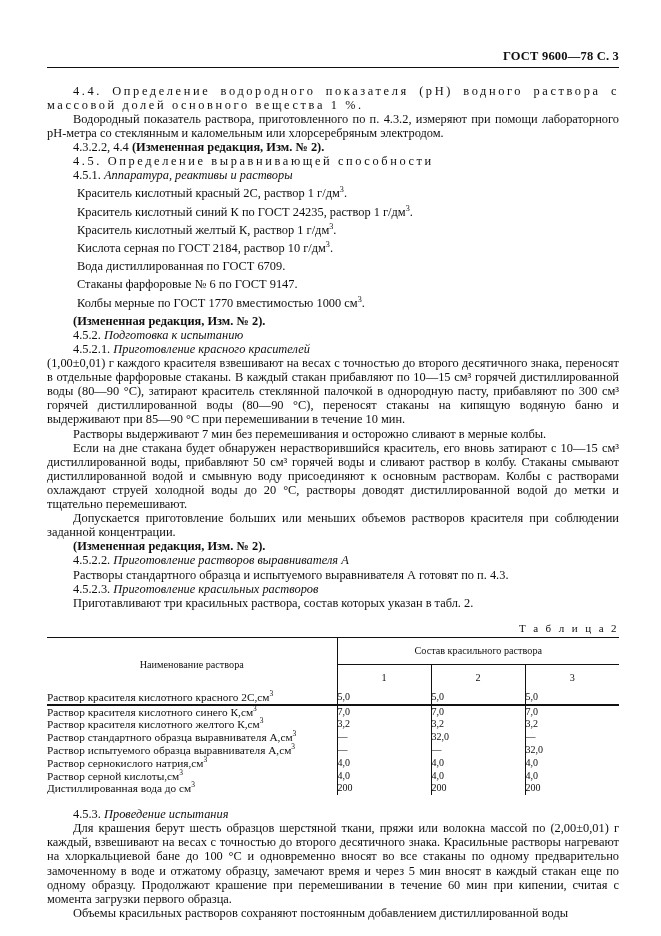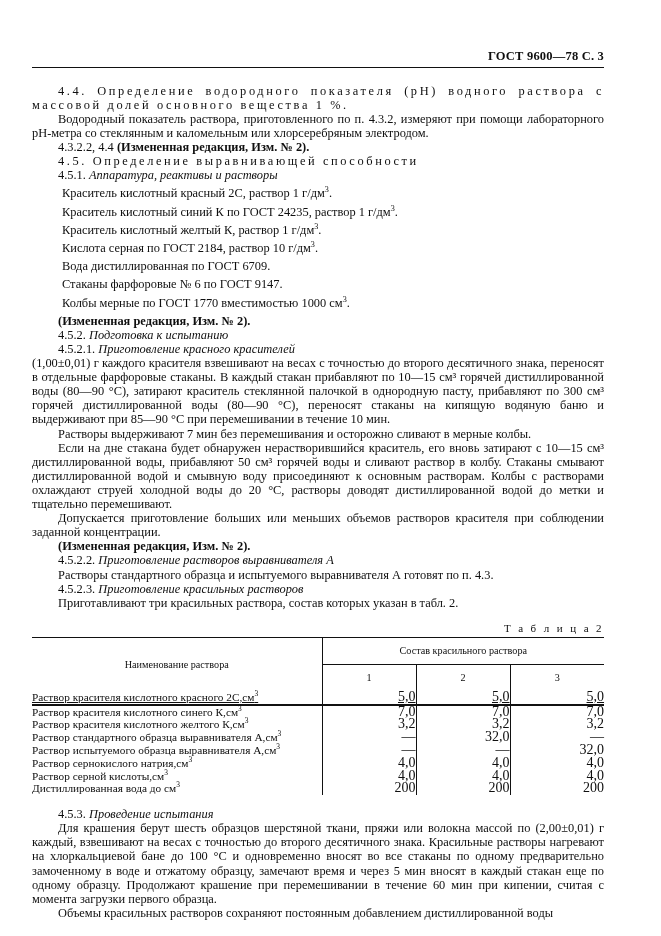--- a/index.html
+++ b/index.html
@@ -15,21 +15,21 @@
   .page {
     position: relative;
     width: 661px;
     height: 936px;
     background: #ffffff;
     box-sizing: border-box;
     overflow: hidden;
   }
   .content {
     position: absolute;
-    left: 32px;
+    left: 47px;
     top: 0;
     width: 572px;
   }
 
   
   .page-header {
     padding-top: 50px;
     text-align: right;
     font-weight: bold;
     font-size: 12.5px;
@@ -104,33 +104,33 @@
     height: 26px;
     border-bottom: 1.1px solid #111;
     font-size: 10.2px;
   }
   .th-num {
     text-align: center;
     height: 26px;
     font-size: 10.2px;
   }
   .th-num.sep { border-left: 1.1px solid #111; }
-  .head-bottom-rule { border-bottom: 2.2px solid #111; text-decoration: underline; }
+  .head-bottom-rule { border-bottom: 2.2px solid #111; }
 
   td.c-name {
     font-size: 11.3px;
     padding-left: 10px;
     border-right: 1.1px solid #111;
     height: 12.8px;
     line-height: 12.8px;
     white-space: nowrap;
   }
   td.c-val {
-    font-size: 14px;
-    text-align: right;
+    font-size: 10px;
+    text-align: left;
     height: 12.8px;
     line-height: 12.8px;
   }
   td.c-val.sep { border-left: 1.1px solid #111; }
 
   .after-table { margin-top: 12px; }
 </style>
 </head>
 <body>
 

